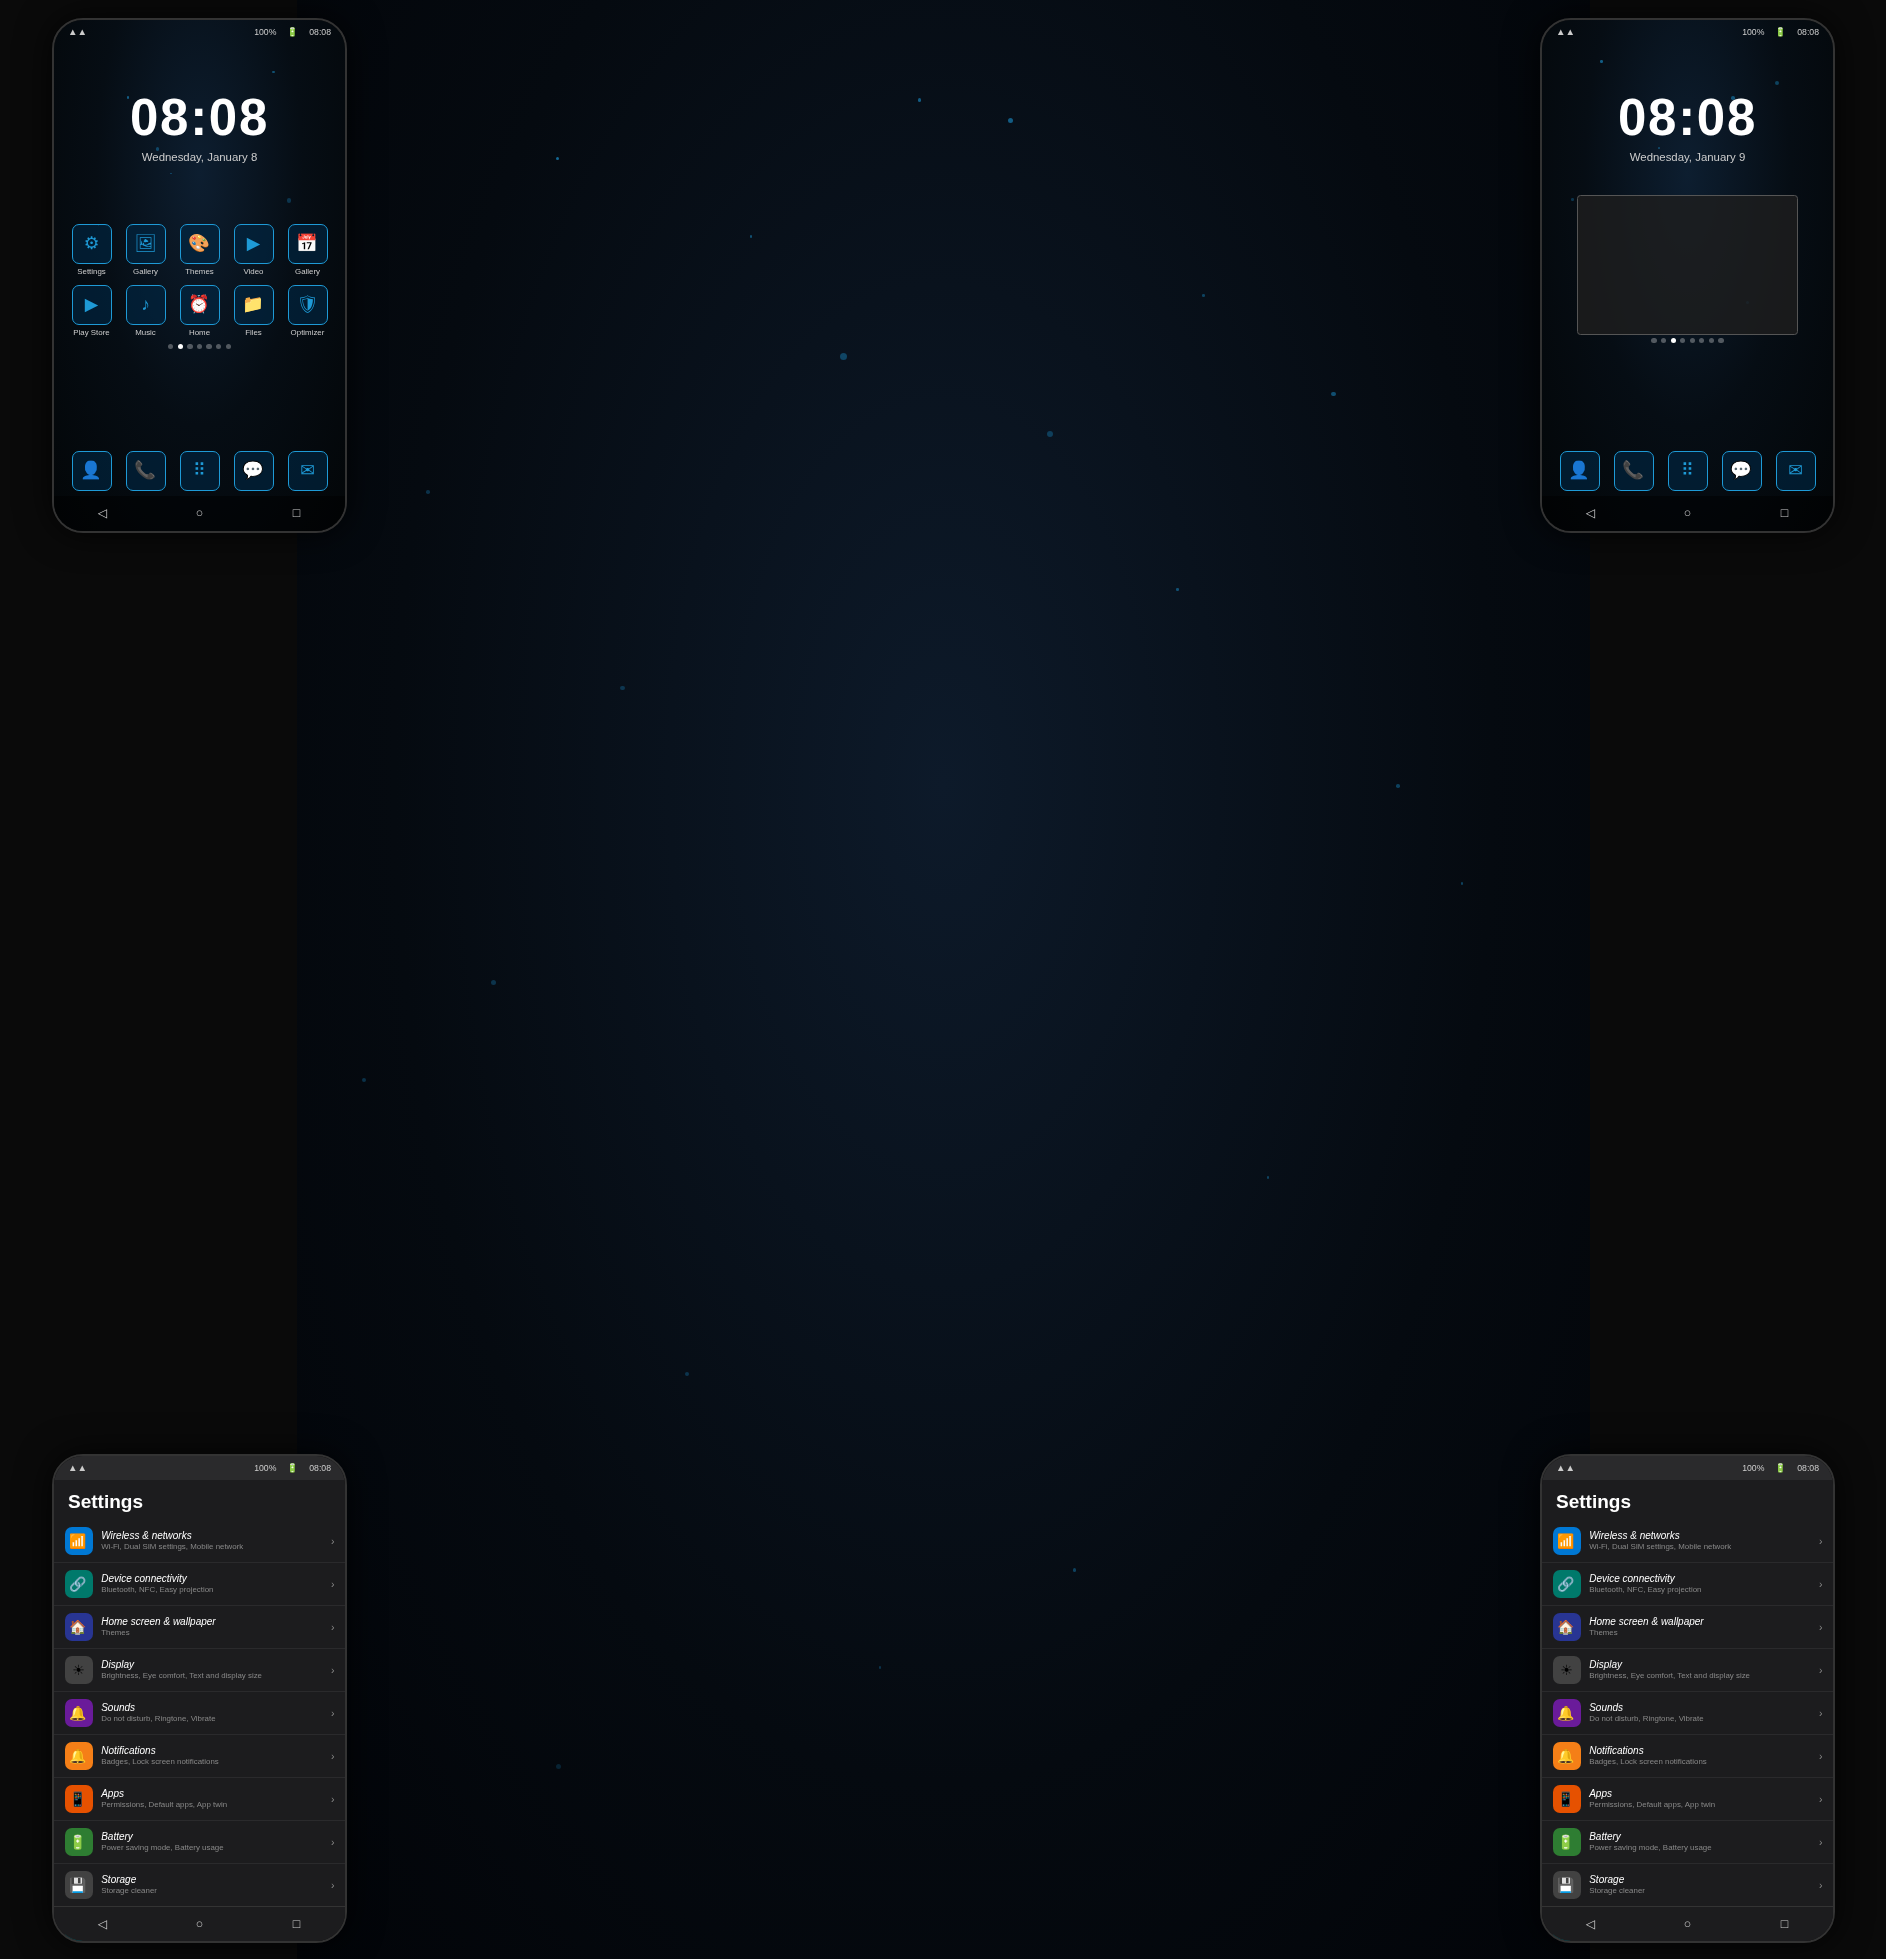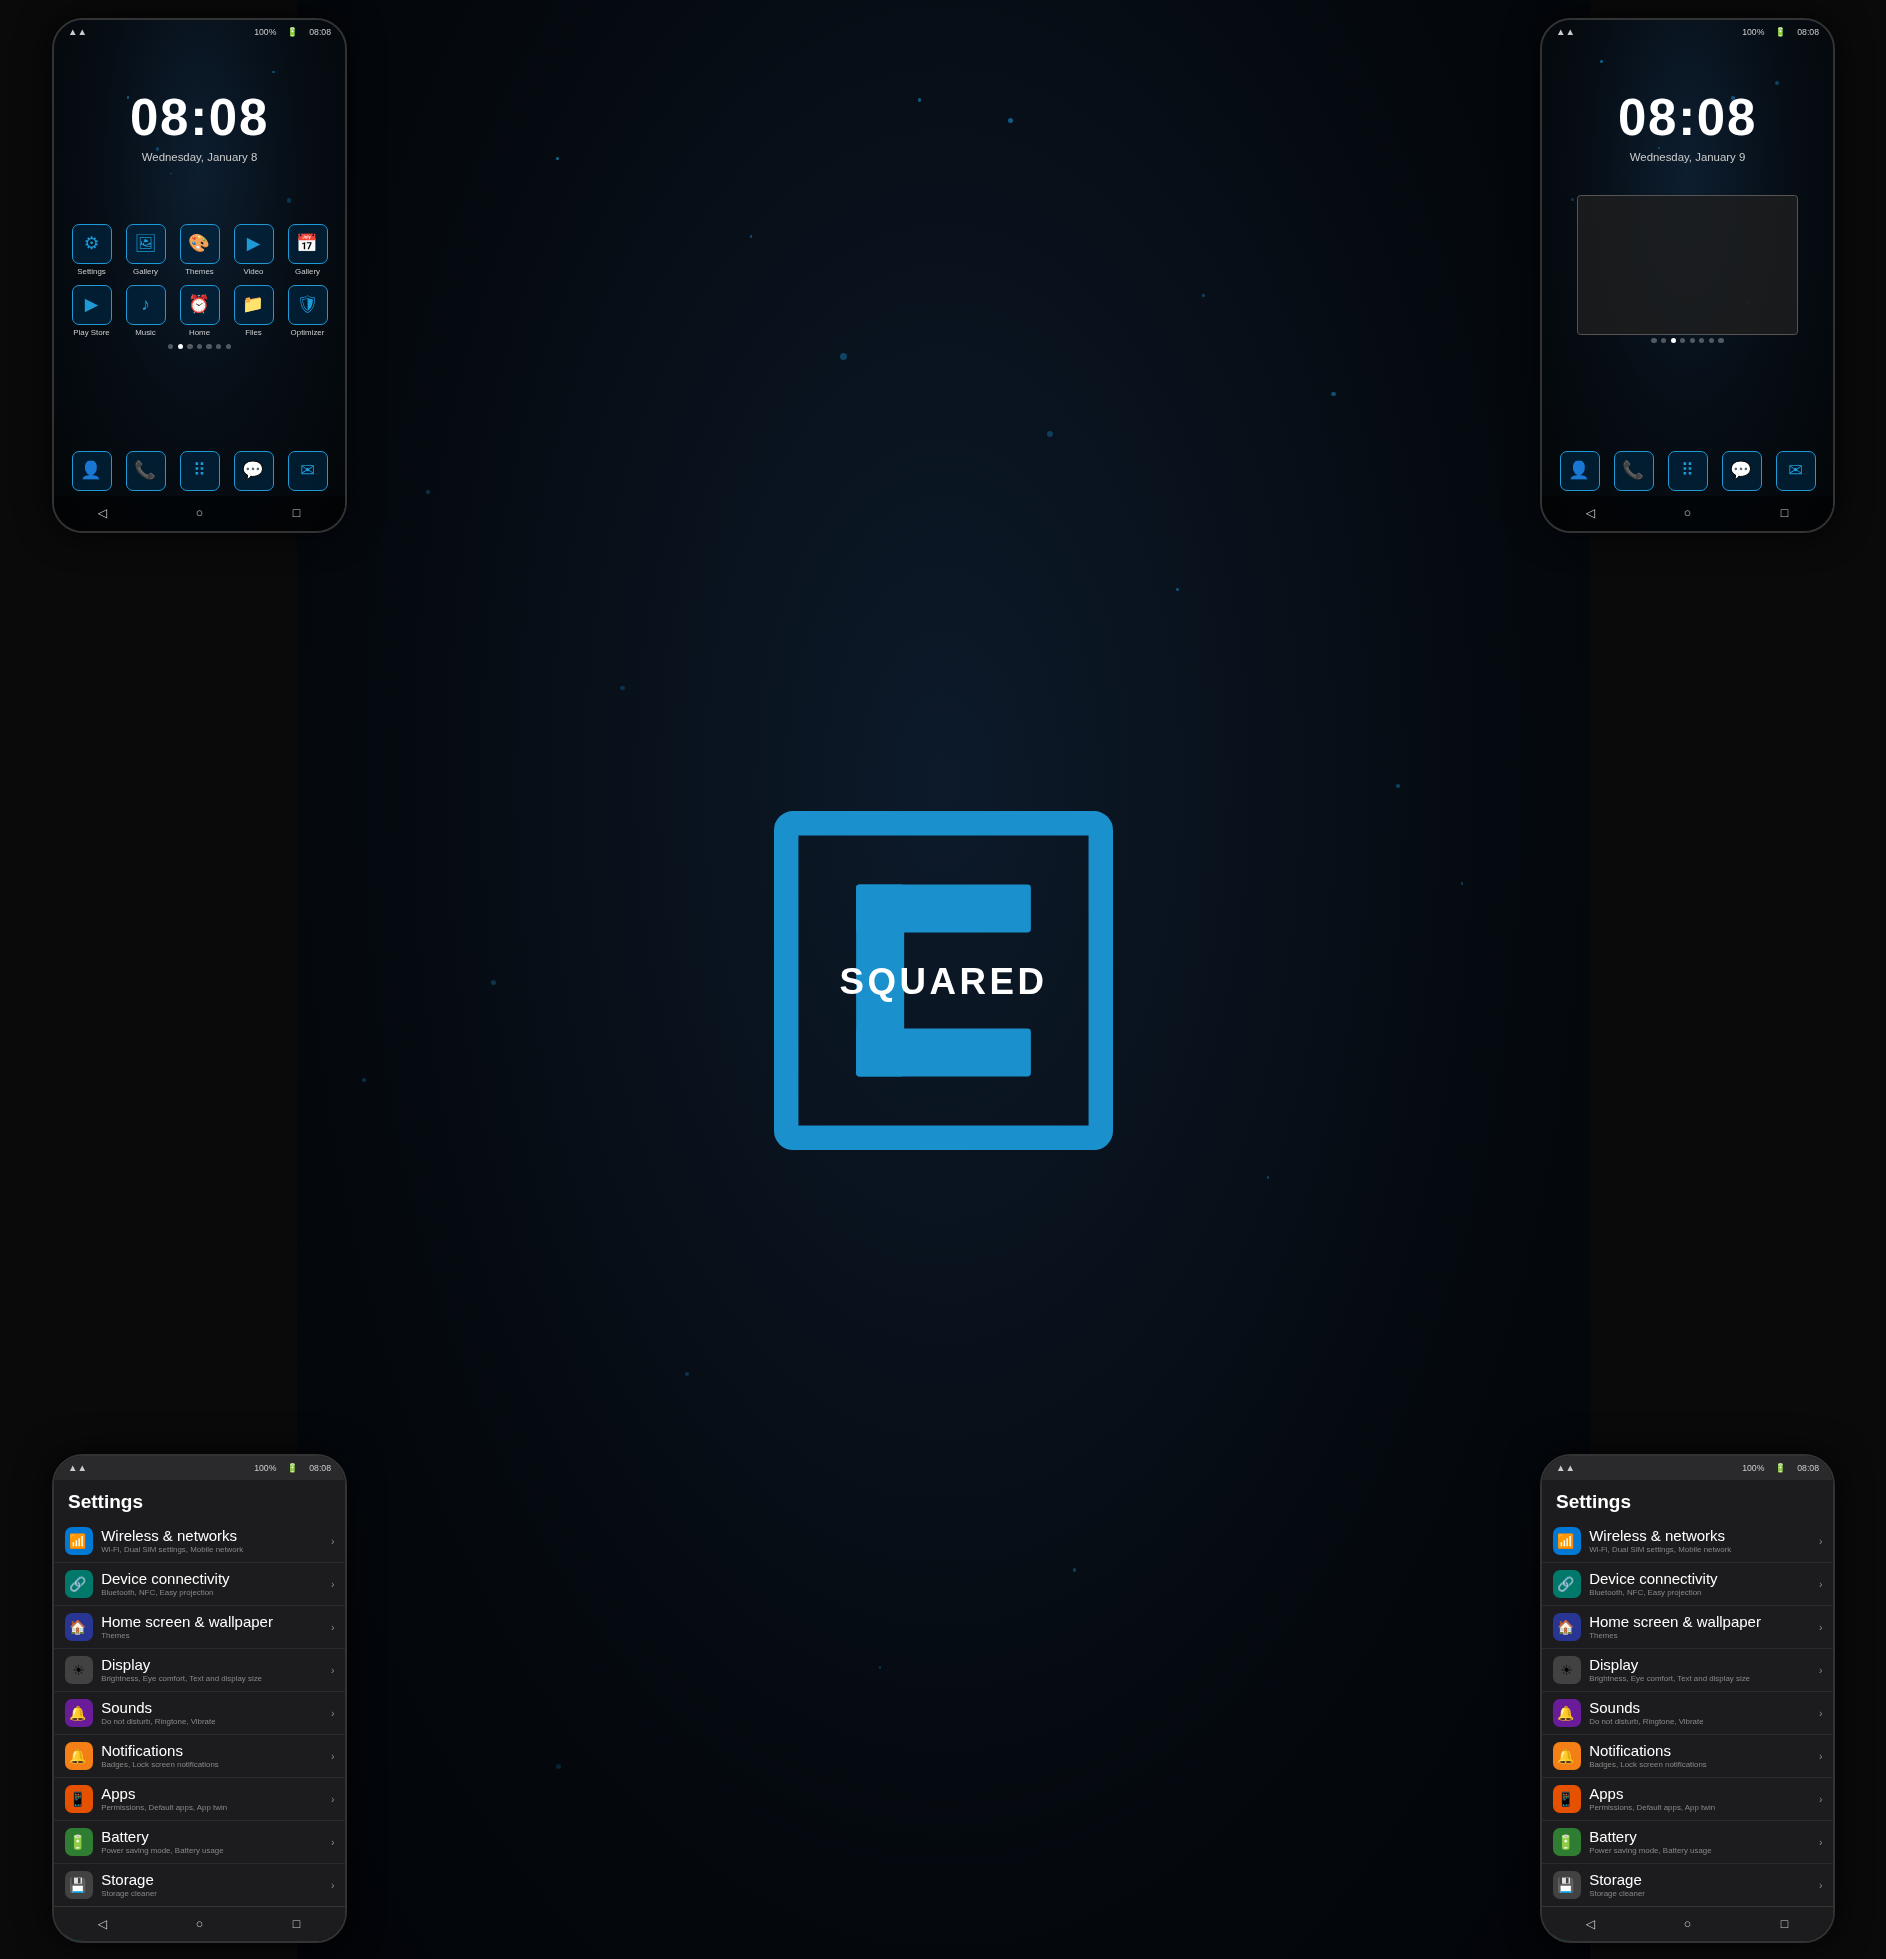--- a/index.html
+++ b/index.html
@@ -267,21 +267,21 @@
       height: 28px;
       border-radius: 7px;
       display: flex;
       align-items: center;
       justify-content: center;
       font-size: 14px;
       flex-shrink: 0;
     }
 
     .settings-text { flex: 1; }
-    .settings-title { font-size: 15px; color: white; font-weight: 500; }
+    .settings-title { font-size: 10px; color: white; font-weight: 500; font-style: italic; }
     .settings-sub { font-size: 7.9px; color: #888; margin-top: 0.9px; }
 
     .settings-chevron { color: #888; font-size: 10.5px; }
 
     
     .ic-blue { background: #0078d4; }
     .ic-teal { background: #00796b; }
     .ic-green { background: #2e7d32; }
     .ic-orange { background: #e65100; }
     .ic-purple { background: #6a1b9a; }
@@ -332,34 +332,20 @@
   <div class="particle" style="width:2.6px;height:2.6px;top:85%;left:45%;opacity:0.3"></div>
   <div class="particle" style="width:5.2px;height:5.2px;top:90%;left:20%;opacity:0.2"></div>
   <div class="particle" style="width:3.5px;height:3.5px;top:5%;left:48%;opacity:0.6"></div>
   <div class="particle" style="width:6.1px;height:6.1px;top:22%;left:58%;opacity:0.35"></div>
   <div class="particle" style="width:2.6px;height:2.6px;top:45%;left:90%;opacity:0.4"></div>
   <div class="particle" style="width:4.4px;height:4.4px;top:55%;left:5%;opacity:0.3"></div>
 </div>
 
 <div class="center-content">
 
-  <div class="squared-logo">
-    <svg width="367" height="367" viewBox="0 0 420 420">
-
-      <rect x="30" y="30" width="360" height="360" fill="none" stroke="#1a90cc" stroke-width="28" rx="8"></rect>
-
-      <rect x="110" y="100" width="200" height="55" fill="#1a90cc" rx="4"></rect>
-
-      <rect x="110" y="100" width="55" height="220" fill="#1a90cc" rx="4"></rect>
-
-      <rect x="110" y="265" width="200" height="55" fill="#1a90cc" rx="4"></rect>
-
-      <text x="210" y="225" text-anchor="middle" font-family="Arial Black, Arial" font-size="42" font-weight="900" fill="white" letter-spacing="4">SQUARED</text>
-    </svg>
-  </div>
 
 </div>
 
 <div class="phone-frame phone-tl">
   <div class="home-bg">
 
     <div class="particle" style="width:2.6px;height:2.6px;top:15%;left:25%;opacity:0.6"></div>
     <div class="particle" style="width:3.5px;height:3.5px;top:20%;left:60%;opacity:0.5"></div>
     <div class="particle" style="width:1.7px;height:1.7px;top:30%;left:40%;opacity:0.4"></div>
     <div class="particle" style="width:2.6px;height:2.6px;top:10%;left:75%;opacity:0.5"></div>

